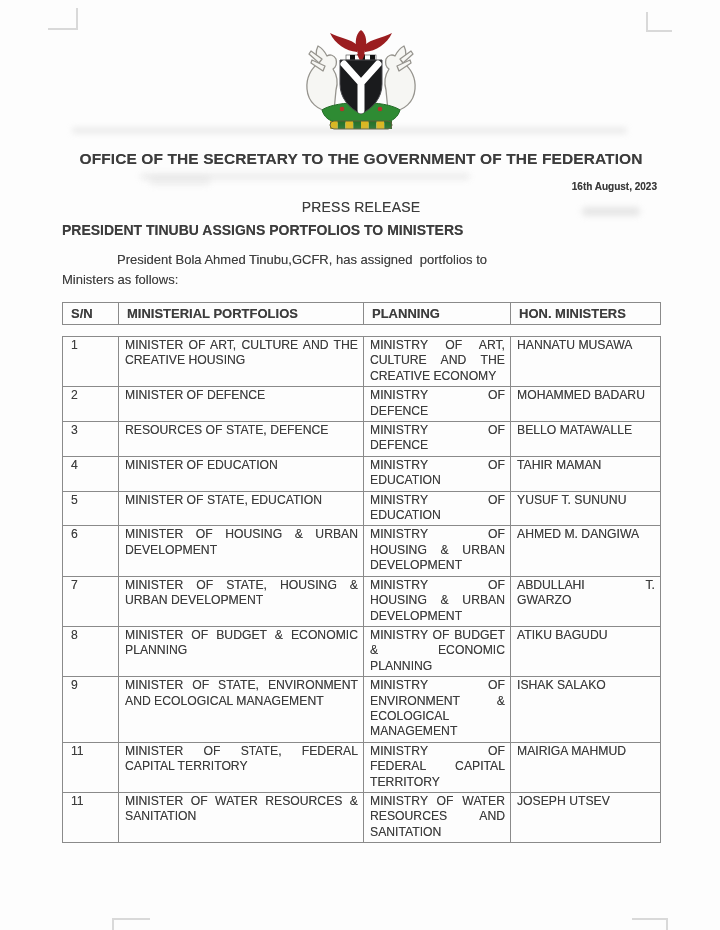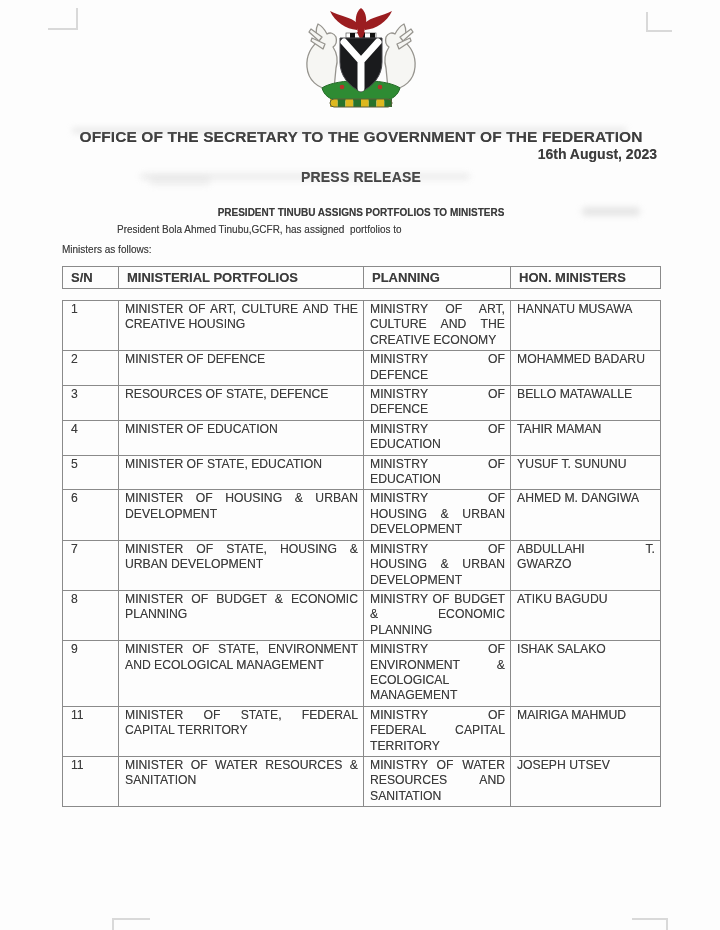--- a/index.html
+++ b/index.html
@@ -19,48 +19,48 @@
   *{box-sizing:border-box;margin:0;padding:0;}
   html,body{width:720px;height:930px;}
   body{
     background:var(--paper);
     font-family:"Liberation Sans", sans-serif;
     color:var(--text);
     position:relative;
     overflow:hidden;
     text-shadow:0 0 .5px rgba(60,60,60,.55);
   }
-  .content{padding:4px 60px 0 62px;}
+  .content{padding:26px 60px 0 62px;}
 
   
   .mark{position:absolute;border:0 solid var(--mark_gray);}
   .mark-tl{left:48px;top:8px;width:30px;height:22px;border-right-width:2px;border-bottom-width:2px;}
   .mark-tr{left:646px;top:12px;width:26px;height:20px;border-left-width:2px;border-bottom-width:2px;}
   .mark-bl{left:112px;top:918px;width:38px;height:12px;border-left-width:2px;border-top-width:2px;}
   .mark-br{left:632px;top:918px;width:36px;height:12px;border-right-width:2px;border-top-width:2px;}
 
   
   .smudge{position:absolute;background:rgba(172,172,172,.28);filter:blur(3px);border-radius:4px;}
   .sm1{left:72px;top:128px;width:555px;height:5px;}
   .sm2{left:140px;top:173px;width:330px;height:7px;opacity:.7;}
   .sm3{left:582px;top:207px;width:58px;height:9px;}
   .sm4{left:150px;top:176px;width:60px;height:10px;opacity:.5;}
 
   .arms{text-align:center;height:104px;}
   .letterhead{margin-top:20px;text-align:center;font-weight:700;font-size:15.5px;letter-spacing:.1px;}
-  .date{text-align:right;font-weight:700;font-size:14px;padding-right:3px;}
-  .press{margin-top:7px;text-align:center;font-weight:700;font-size:14px;letter-spacing:.2px;}
-  .headline{margin-top:22px;text-align:center;font-weight:700;font-size:10px;}
-  .intro{margin-top:2px;font-size:10px;line-height:19.5px;color:#3f3f3f;}
+  .date{margin-top:13px;text-align:right;font-weight:700;font-size:10px;padding-right:3px;}
+  .press{margin-top:7px;text-align:center;font-weight:400;font-size:14px;letter-spacing:.2px;}
+  .headline{margin-top:7px;text-align:left;font-weight:700;font-size:14px;}
+  .intro{margin-top:12px;font-size:13px;line-height:19.5px;color:#3f3f3f;}
   .intro .l1{text-indent:55px;white-space:pre-wrap;}
 
   table.tbl{
     width:598px;table-layout:fixed;border-collapse:collapse;
   }
-  .head-tbl{margin-top:7px;}
+  .head-tbl{margin-top:13px;}
   .body-tbl{margin-top:11px;}
   .tbl th,.tbl td{
     border:1px solid var(--border);
     vertical-align:top;
     overflow:hidden;
   }
   .tbl th{
     font-size:13px;font-weight:700;text-align:left;padding:3px 6px 3px 8px;
   }
   .tbl td{

